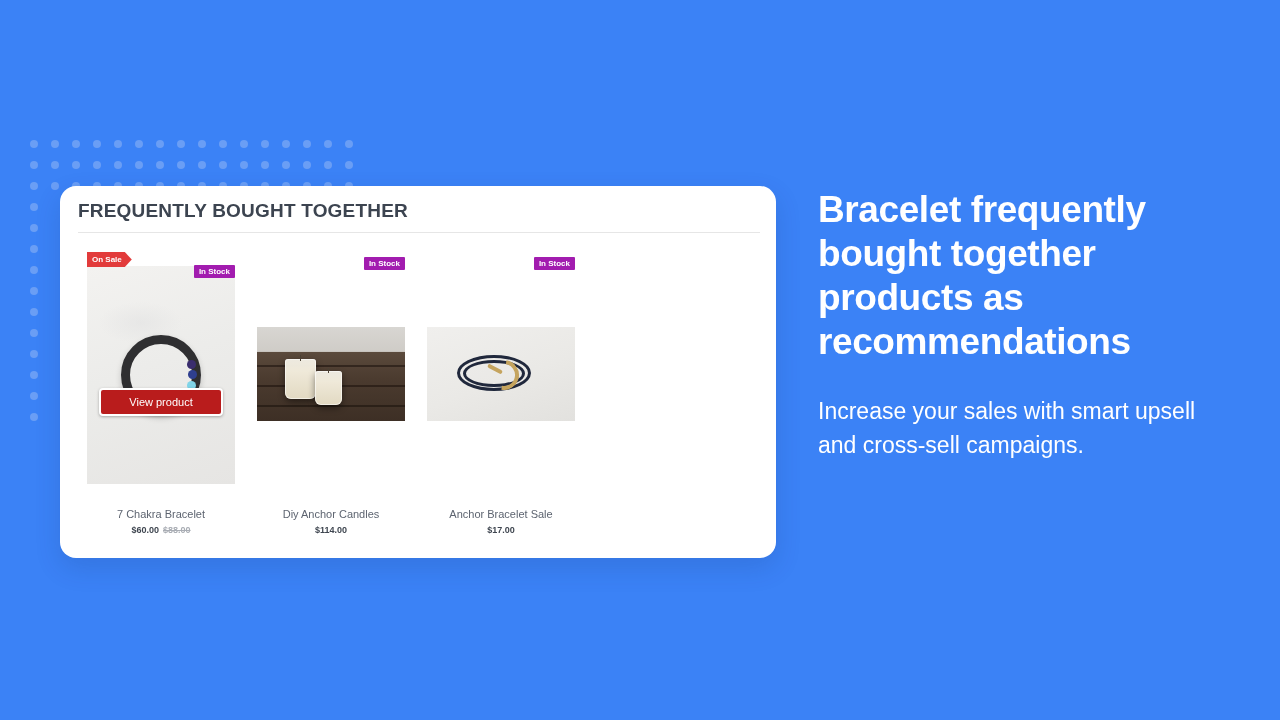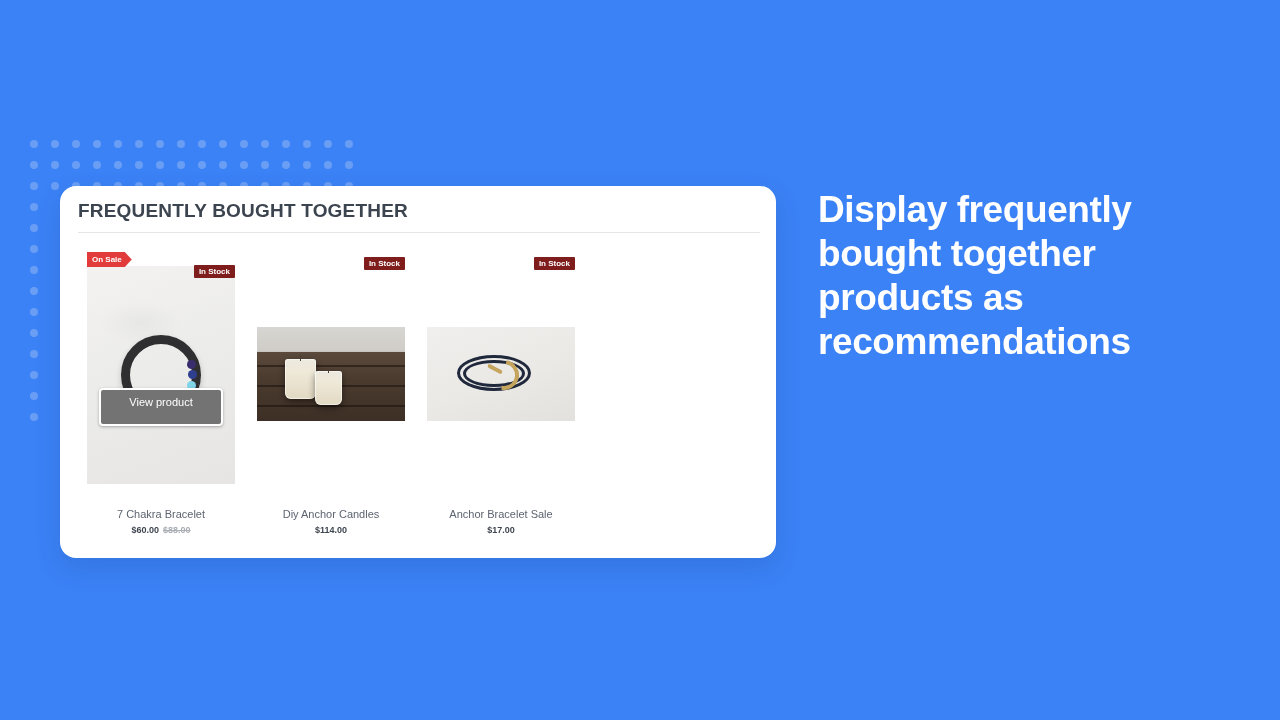--- a/index.html
+++ b/index.html
@@ -108,21 +108,21 @@
     clip-path: polygon(0 0, calc(100% - 7px) 0, 100% 50%, calc(100% - 7px) 100%, 0 100%);
     white-space: nowrap;
   }
   .badge-stock {
     position: absolute;
     right: 0px;
     top: -1px;
     height: 13px;
     line-height: 13px;
     padding: 0 5px;
-    background: #7f1d1d;
+    background: #a21caf;
     color: #ffffff;
     font-size: 8px;
     font-weight: bold;
     z-index: 5;
     border-radius: 1px;
     white-space: nowrap;
   }
   .thumb-wrap.short .badge-stock { top: -70px; }
 
   
@@ -213,24 +213,24 @@
     border-radius: 2px;
   }
 
   
   #view-product-button {
     position: absolute;
     left: 50%;
     top: 122px;
     transform: translateX(-50%);
     width: 124px;
-    height: 38px;
+    height: 28px;
     line-height: 24px;
     text-align: center;
-    background: #737373;
+    background: #b91c1c;
     border: 2px solid #ffffff;
     border-radius: 4px;
     color: #ffffff;
     font-size: 11px;
     box-sizing: border-box;
     box-shadow: 0 1px 3px rgba(0,0,0,0.3);
     cursor: pointer;
     z-index: 6;
   }
 
@@ -421,14 +421,15 @@
 
       <div class="price-line">
         <span>$17.00</span>
       </div>
     </div>
 
   </div>
 </div>
 
 <div id="marketing">
-  <h1 id="headline">Display frequently bought together products as recommendations</h1>
+  <h1 id="headline">Bracelet frequently bought together products as recommendations</h1>
+  <p id="subheadline">Increase your sales with smart upsell and cross-sell campaigns.</p>
 </div>
 
 </body></html>

